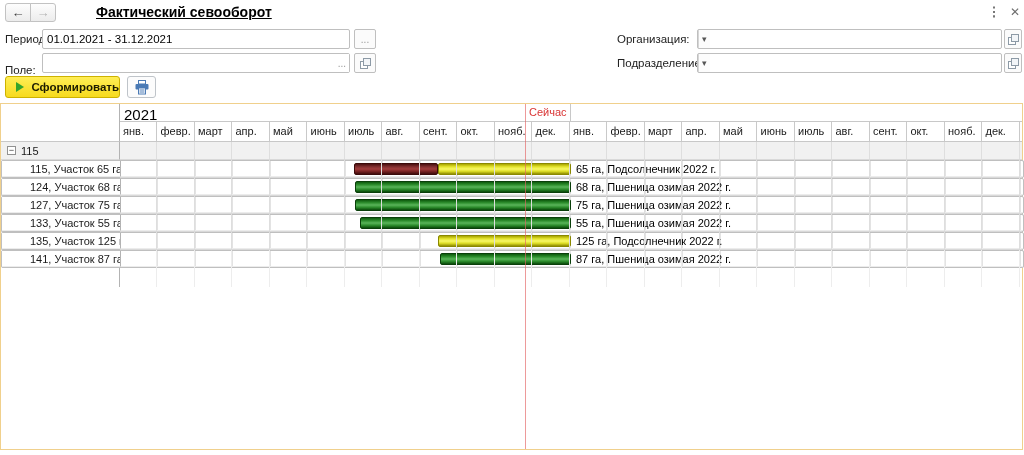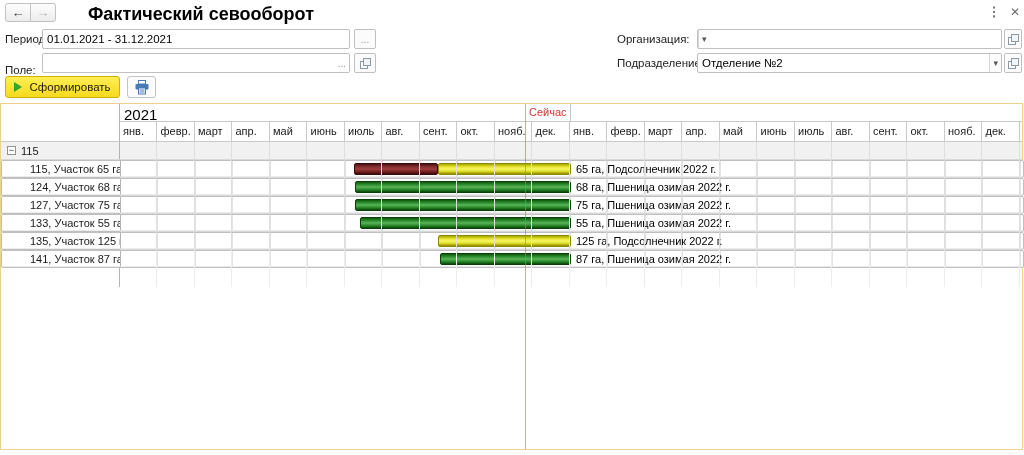--- a/index.html
+++ b/index.html
@@ -4,42 +4,42 @@
 <style>
   html,body{margin:0;padding:0;background:#fff;}
   .app{position:relative;width:1024px;height:455px;background:#fff;
        font-family:"Liberation Sans",sans-serif;font-size:11.5px;color:#1a1a1a;overflow:hidden;}
   
   .navgroup{position:absolute;left:5px;top:3px;display:flex;}
   .navbtn{width:26px;height:19px;border:1px solid #c2c2c2;background:linear-gradient(#fdfdfd,#ececec);
           display:flex;align-items:center;justify-content:center;font-size:13px;font-weight:bold;box-sizing:border-box;}
   .navbtn.back{border-radius:3px 0 0 3px;color:#3d3d3d;}
   .navbtn.fwd{border-radius:0 3px 3px 0;margin-left:-1px;color:#b5b5b5;}
-  .title{position:absolute;left:88px;top:4px;font-size:18px;font-weight:700;color:#000;}
+  .title{position:absolute;left:96px;top:4px;font-size:14px;font-weight:700;color:#000;text-decoration:underline;}
   .winbtn{position:absolute;top:3px;width:16px;height:17px;display:flex;align-items:center;justify-content:center;
           color:#6e6e6e;font-size:12px;cursor:default;}
   .winbtn.more{left:986px;font-size:13px;font-weight:bold;}
   .winbtn.close{left:1007px;}
   
   .flabel{position:absolute;color:#222;}
   .field{position:absolute;height:20px;border:1px solid #bfbfbf;border-radius:2px;background:#fff;
          box-sizing:border-box;display:flex;align-items:stretch;}
   .field .val{flex:1;line-height:18px;padding:0 4px;white-space:nowrap;overflow:hidden;color:#000;}
   .seg{display:flex;align-items:center;justify-content:center;border-left:1px solid #d6d6d6;color:#9a9a9a;
        font-size:10px;padding:0 3px;background:#fcfcfc;}
   .sidebtn{position:absolute;height:20px;border:1px solid #bfbfbf;border-radius:2px;background:#fbfbfb;
            box-sizing:border-box;display:flex;align-items:center;justify-content:center;color:#9a9a9a;font-size:10px;}
   .ddarrow{font-size:9px;color:#555;}
   .selicon{position:relative;width:11px;height:11px;display:inline-block;}
   .selicon i{position:absolute;left:0;bottom:0;width:6px;height:6px;border:1px solid #8d9aa6;background:#fff;}
   .selicon b{position:absolute;right:0;top:0;width:6px;height:6px;border:1px solid #8d9aa6;background:#f2f5f8;}
   
   .genbtn{position:absolute;left:5px;top:76px;width:115px;height:22px;border:1px solid #cdb200;border-radius:3px;
-          background:linear-gradient(#ffee55,#f6da1e);display:flex;align-items:center;justify-content:center;
-          font-weight:400;color:#1c1c00;box-sizing:border-box;}
+          background:linear-gradient(#ffee55,#f6da1e);display:flex;align-items:center;justify-content:flex-end;
+          font-weight:700;color:#1c1c00;box-sizing:border-box;}
   .play{width:0;height:0;border-left:8px solid #35a42b;border-top:5px solid transparent;border-bottom:5px solid transparent;
         margin-right:7px;}
   .printbtn{position:absolute;left:127px;top:76px;width:29px;height:22px;border:1px solid #bfc4c9;border-radius:3px;
             background:#fcfcfc;display:flex;align-items:center;justify-content:center;box-sizing:border-box;}
   
   .gantt{position:absolute;left:0;top:103px;width:1023px;height:347px;border:1px solid #f0d08c;box-sizing:border-box;background:#fff;}
   .corner{position:absolute;left:0;top:0;width:119px;height:38px;background:#fff;box-sizing:border-box;
           border-right:1px solid #b3b3b3;border-bottom:1px solid #c8c8c8;}
   .yearband{position:absolute;left:119px;top:0;width:902px;height:18px;background:#fff;box-sizing:border-box;
             border-bottom:1px solid #c8c8c8;}
@@ -124,21 +124,20 @@
   </div>
   <div class="sidebtn" style="left:1004px;top:29px;width:18px;">
     <span class="selicon">
         <i></i>
         <b></b>
       </span>
   </div>
 
   <div class="flabel" style="left:617px;top:57px;">Подразделение:</div>
   <div class="field" style="left:697px;top:53px;width:305px;">
-    <div class="val">Отделение №2</div>
     <div class="seg">
       <span class="ddarrow">▾</span>
     </div>
   </div>
   <div class="sidebtn" style="left:1004px;top:53px;width:18px;">
     <span class="selicon">
         <i></i>
         <b></b>
       </span>
   </div>

